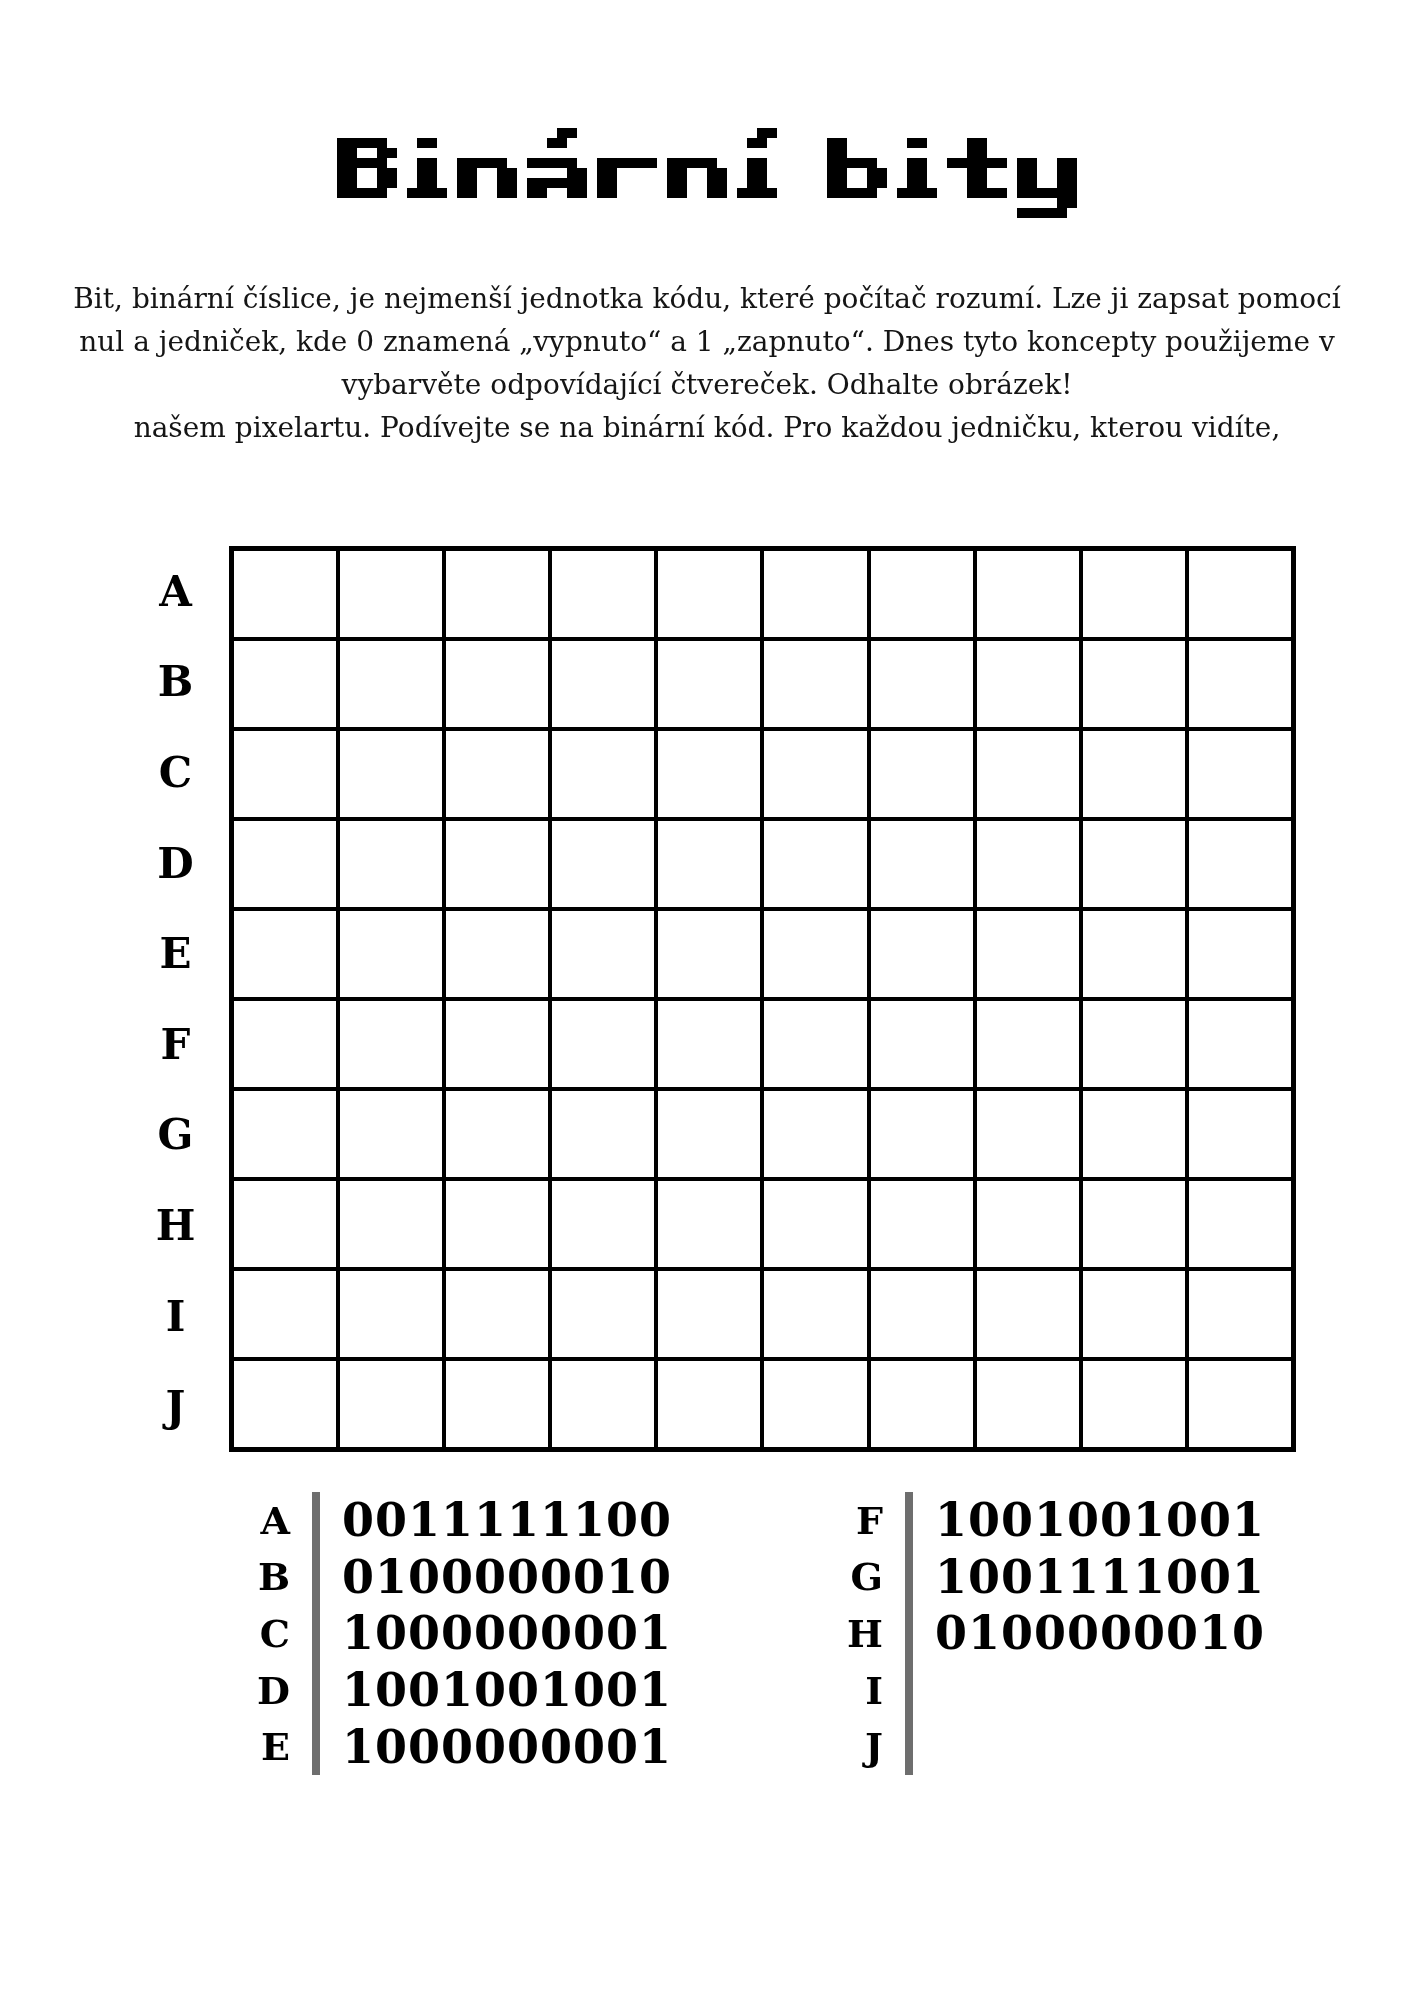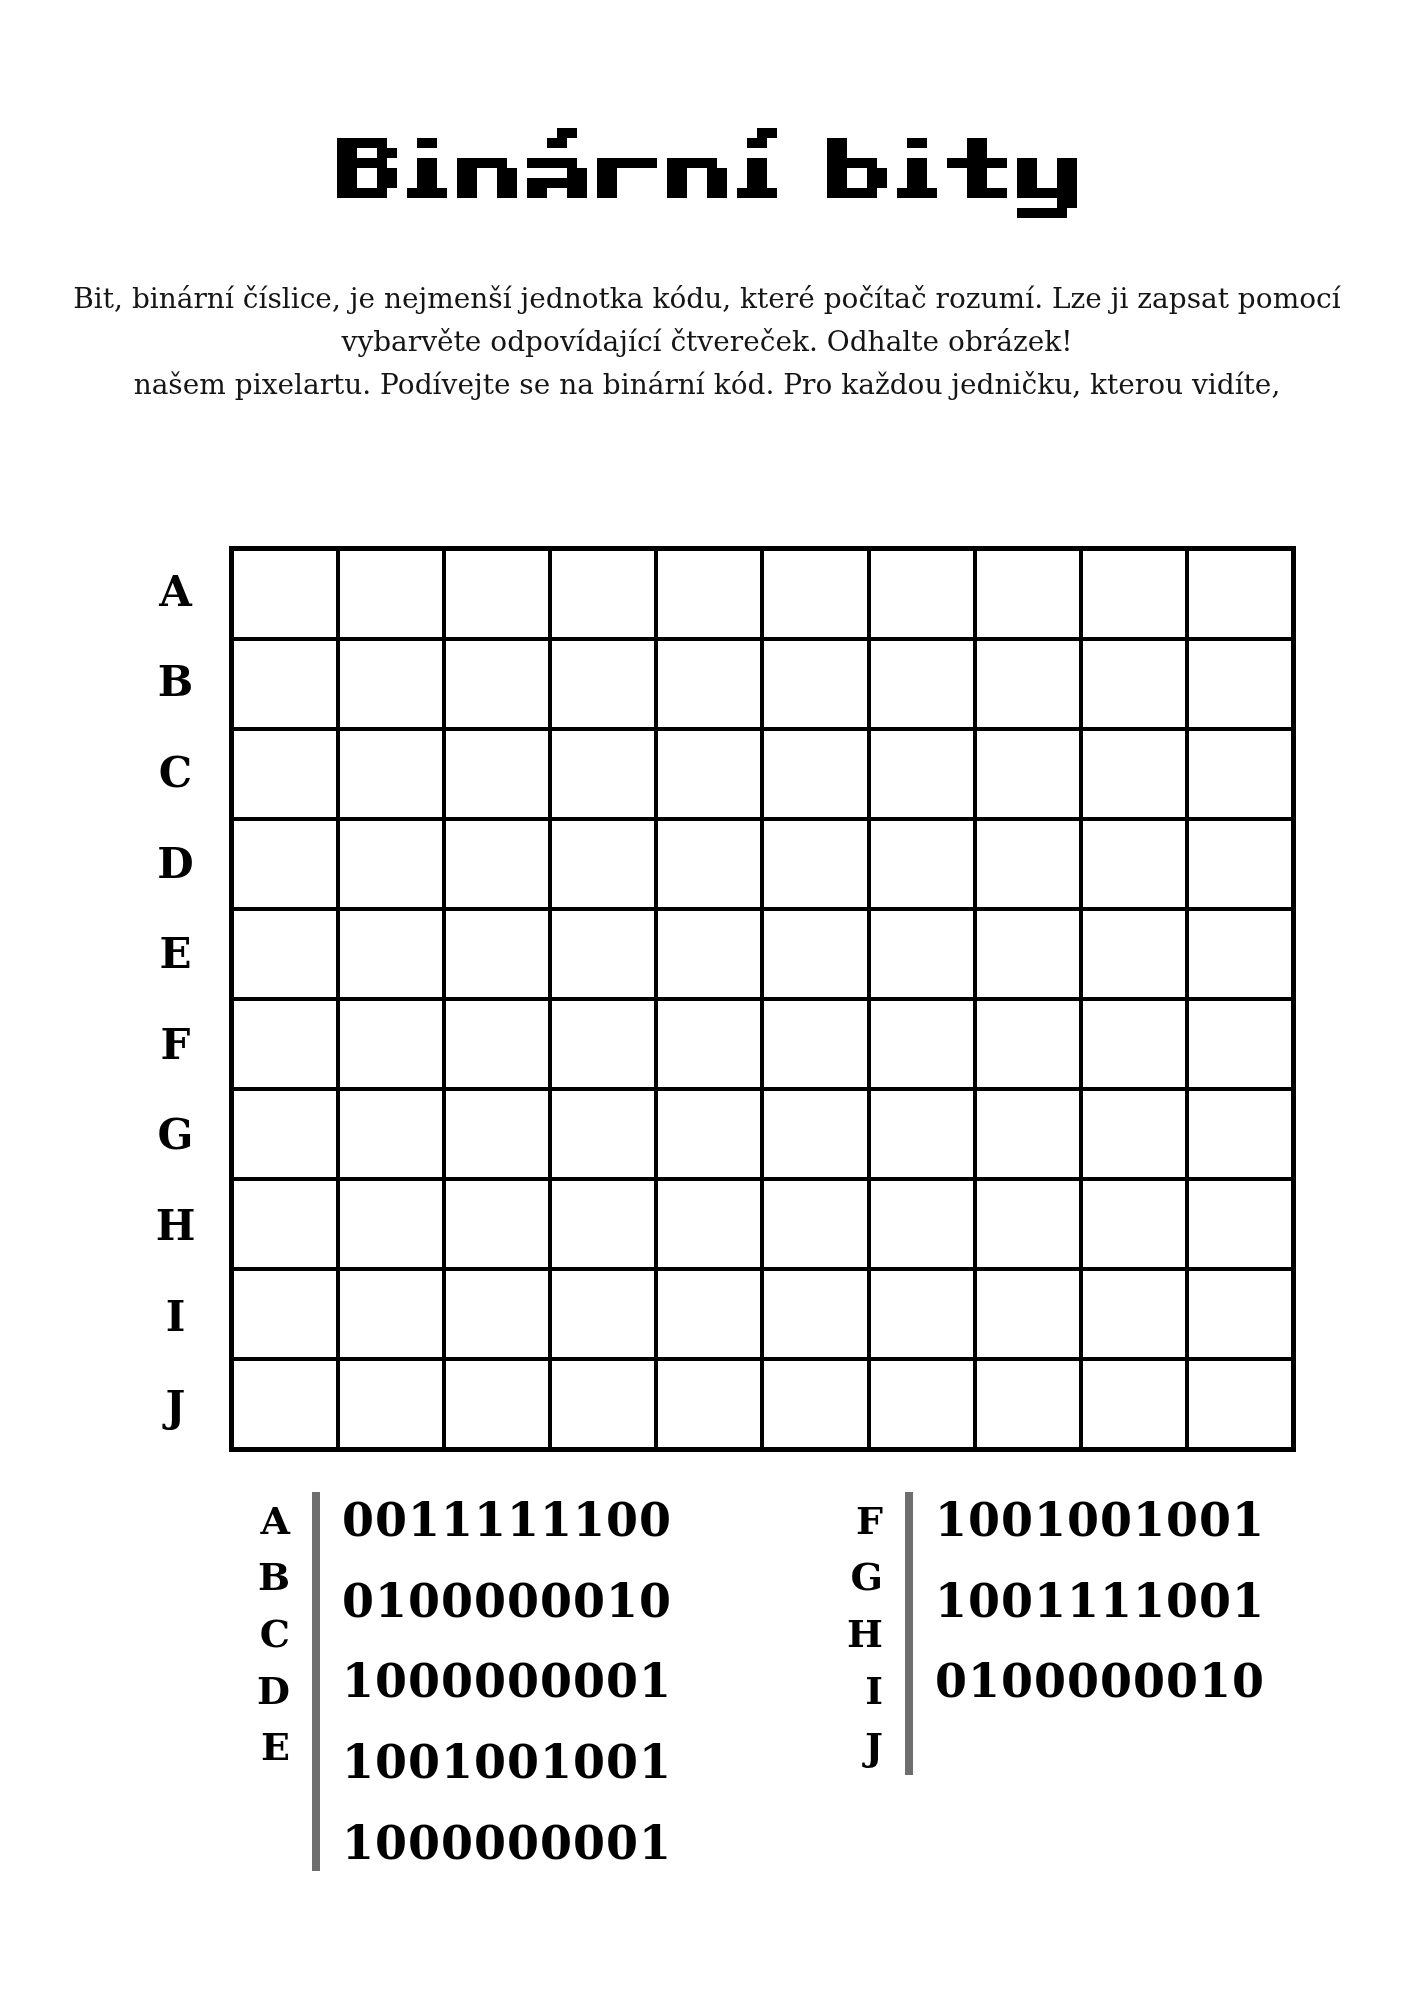--- a/index.html
+++ b/index.html
@@ -81,21 +81,21 @@
   #codes-right { left: 811px; top: 1492px; }
   .code-labels { display: grid; grid-auto-rows: 56.6px; width: 72px; }
   .code-label {
     display: flex;
     align-items: center;
     justify-content: flex-end;
     font-weight: bold;
     font-size: 38px;
   }
   .code-divider { width: 8px; background: #6e6e6e; margin-left: 22px; }
-  .code-bits-col { display: grid; grid-auto-rows: 56.6px; margin-left: 22px; gap: 24px; }
+  .code-bits-col { display: grid; grid-auto-rows: 56.6px; margin-left: 22px; }
   .code-bits {
     display: flex;
     align-items: center;
     font-weight: bold;
     font-size: 46px;
     letter-spacing: 1px;
     white-space: nowrap;
   }
 </style>
 </head>
@@ -755,20 +755,21 @@
         <div class="px-cell px-on"></div>
         <div class="px-cell px-on"></div>
         <div class="px-cell px-on"></div>
         <div class="px-cell px-on"></div>
         <div class="px-cell"></div>
       </span>
     </div>
 
   <div class="intro">
     <div class="line">Bit, binární číslice, je nejmenší jednotka kódu, které počítač rozumí. Lze ji zapsat pomocí</div>
+    <div class="line">nul a jedniček, kde 0 znamená „vypnuto“ a 1 „zapnuto“. Dnes tyto koncepty použijeme v</div>
     <div class="line">vybarvěte odpovídající čtvereček. Odhalte obrázek!</div>
     <div class="line">našem pixelartu. Podívejte se na binární kód. Pro každou jedničku, kterou vidíte,</div>
   </div>
 
   <div class="row-labels" id="row-labels">
       <div class="row-label">A</div>
       <div class="row-label">B</div>
       <div class="row-label">C</div>
       <div class="row-label">D</div>
       <div class="row-label">E</div>

